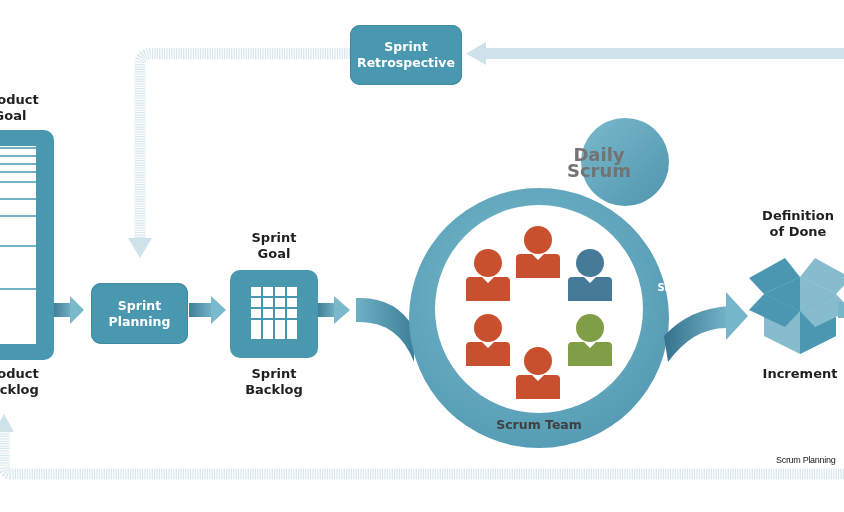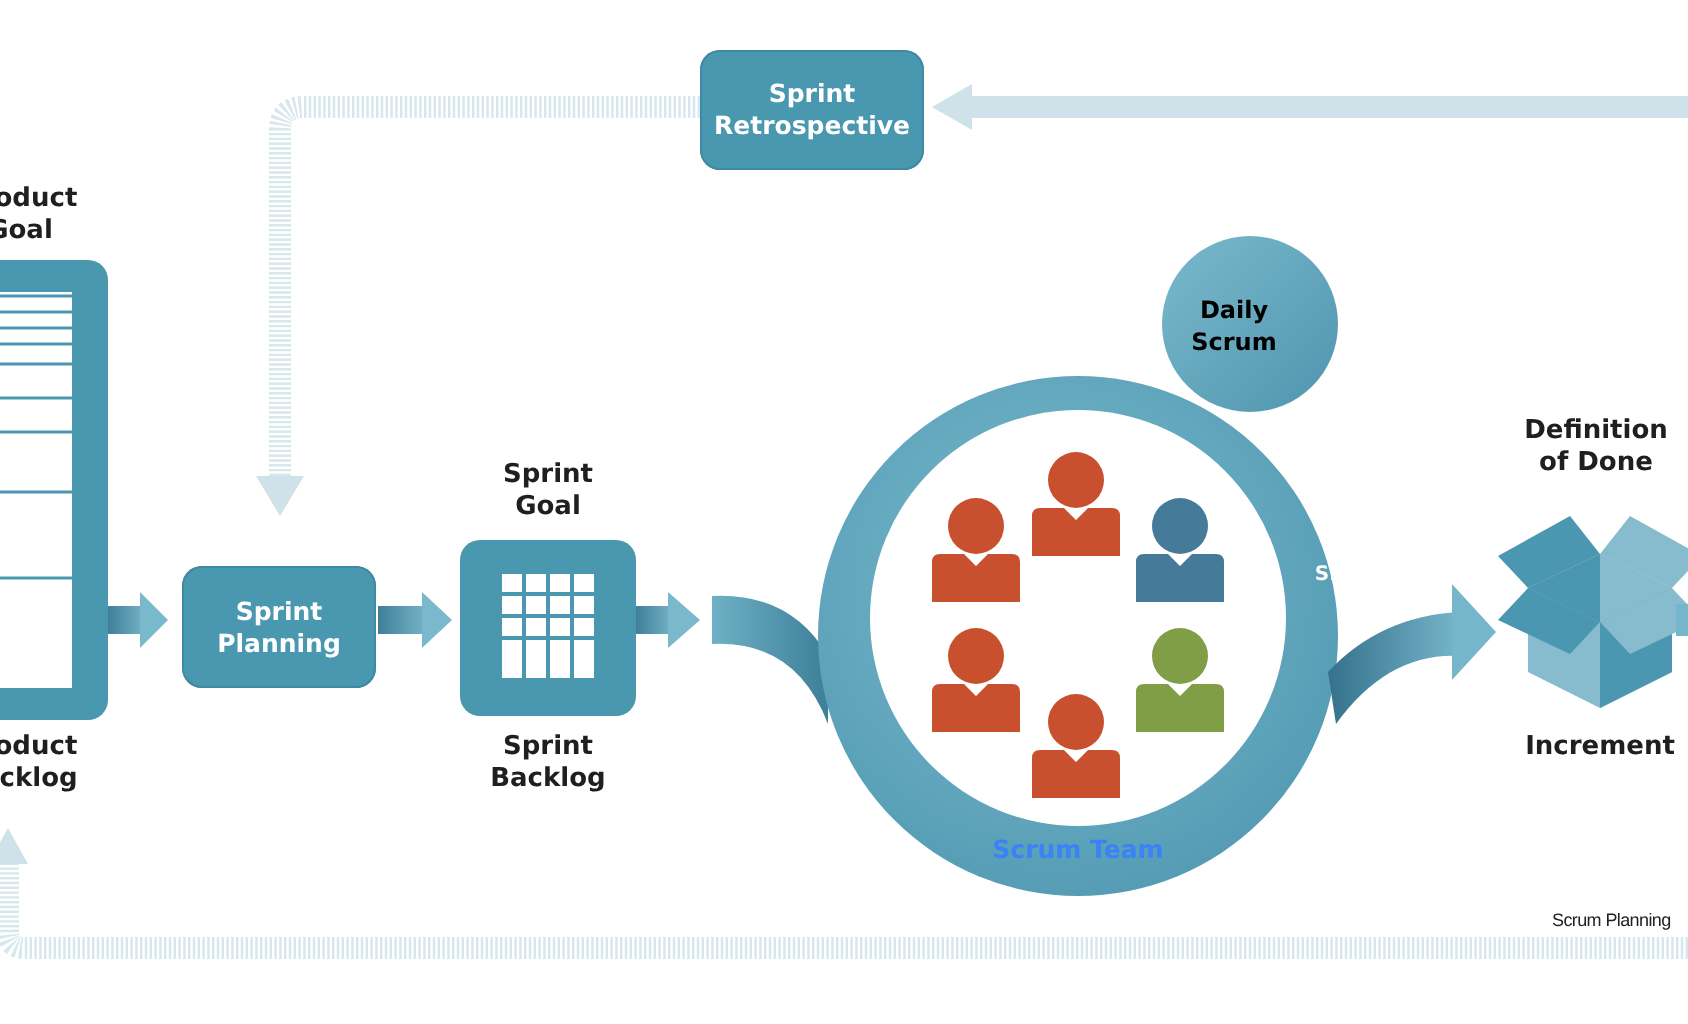--- a/index.html
+++ b/index.html
@@ -176,23 +176,23 @@
 <div class="box" style="left:350px; top:25px; width:112px; height:60px;">Sprint
 Retrospective</div>
 <div class="box" style="left:91px; top:283px; width:97px; height:61px;">Sprint
 Planning</div>
 
 <div class="lbl" style="left:224px; top:230px; width:100px;">Sprint
 Goal</div>
 <div class="lbl" style="left:224px; top:366px; width:100px;">Sprint
 Backlog</div>
 
-<div class="lbl" style="left:567px; top:147px; width:100px; color:#000000; font-size:12px;">Daily
+<div class="lbl" style="left:549px; top:147px; width:100px; color:#737373; font-size:18px;">Daily
 Scrum</div>
-<div class="lbl" style="left:479px; top:417px; width:120px; color:#3b82f6; font-size:12.5px;">Scrum Team</div>
+<div class="lbl" style="left:479px; top:417px; width:120px; color:#404040; font-size:12.5px;">Scrum Team</div>
 
 <div class="lbl" style="left:748px; top:208px; width:100px;">Definition
 of Done</div>
 <div class="lbl" style="left:750px; top:366px; width:100px;">Increment</div>
 
 <div class="caption" style="left:776px; top:455px; white-space:nowrap;">Scrum Planning</div>
 
 <div id="role-tags">
     <div class="role-tag" style="left: 466px; top: 282px; width: 44px;">Dev</div>
     <div class="role-tag" style="left: 596px; top: 282px; width: 44px;">SM</div>

